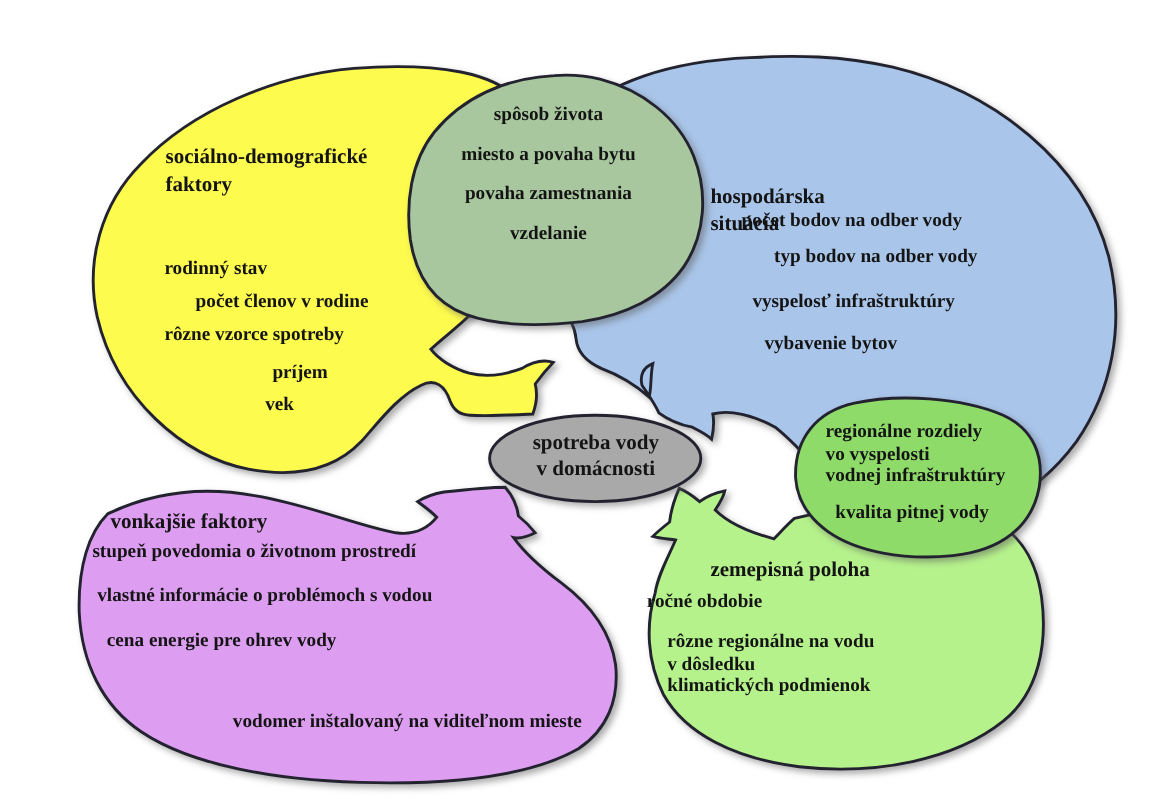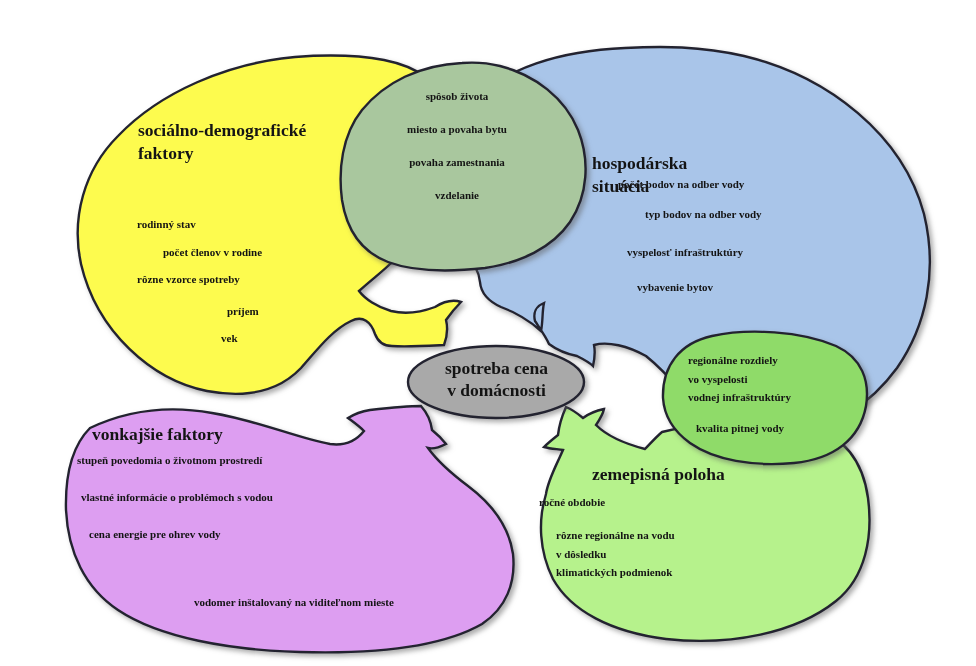--- a/index.html
+++ b/index.html
@@ -7,21 +7,21 @@
     position:relative;width:976px;height:666px;background:#ffffff;overflow:hidden;
     font-family:"Liberation Serif", serif;
   }
   .canvas svg{position:absolute;left:0;top:0;}
   .blob{stroke:#232330;stroke-width:2.4;filter:drop-shadow(3px 3px 2.5px rgba(90,90,90,0.5));}
   .lbl{
     position:absolute;color:#141414;font-weight:bold;white-space:pre-line;
     font-family:"Liberation Serif", serif;
   }
   .t17{font-size:17.5px;line-height:23px;}
-  .t13{font-size:11px;line-height:18px;}
+  .t13{font-size:16px;line-height:18px;}
   .multi{line-height:18.5px;}
   .ctr{text-align:center;}
 </style>
 </head>
 <body>
 
 <div class="canvas">
 
   <svg width="976" height="666" viewBox="0 0 976 666">
 
@@ -93,16 +93,16 @@
   <div class="lbl t13 multi" style="left:556px;top:526px;width:200px;">rôzne regionálne na vodu
 v dôsledku
 klimatických podmienok</div>
 
   <div class="lbl t17" style="left:92px;top:423px;">vonkajšie faktory</div>
   <div class="lbl t13" style="left:77px;top:451px;">stupeň povedomia o životnom prostredí</div>
   <div class="lbl t13" style="left:81px;top:488px;">vlastné informácie o problémoch s vodou</div>
   <div class="lbl t13" style="left:89px;top:525px;">cena energie pre ohrev vody</div>
   <div class="lbl t13" style="left:194px;top:593px;">vodomer inštalovaný na viditeľnom mieste</div>
 
-  <div class="lbl t17 ctr" style="left:409px;top:357px;width:175px;line-height:22px;">spotreba cena
+  <div class="lbl t17 ctr" style="left:409px;top:357px;width:175px;line-height:22px;">spotreba vody
 v domácnosti</div>
 
 </div>
 
 </body></html>

